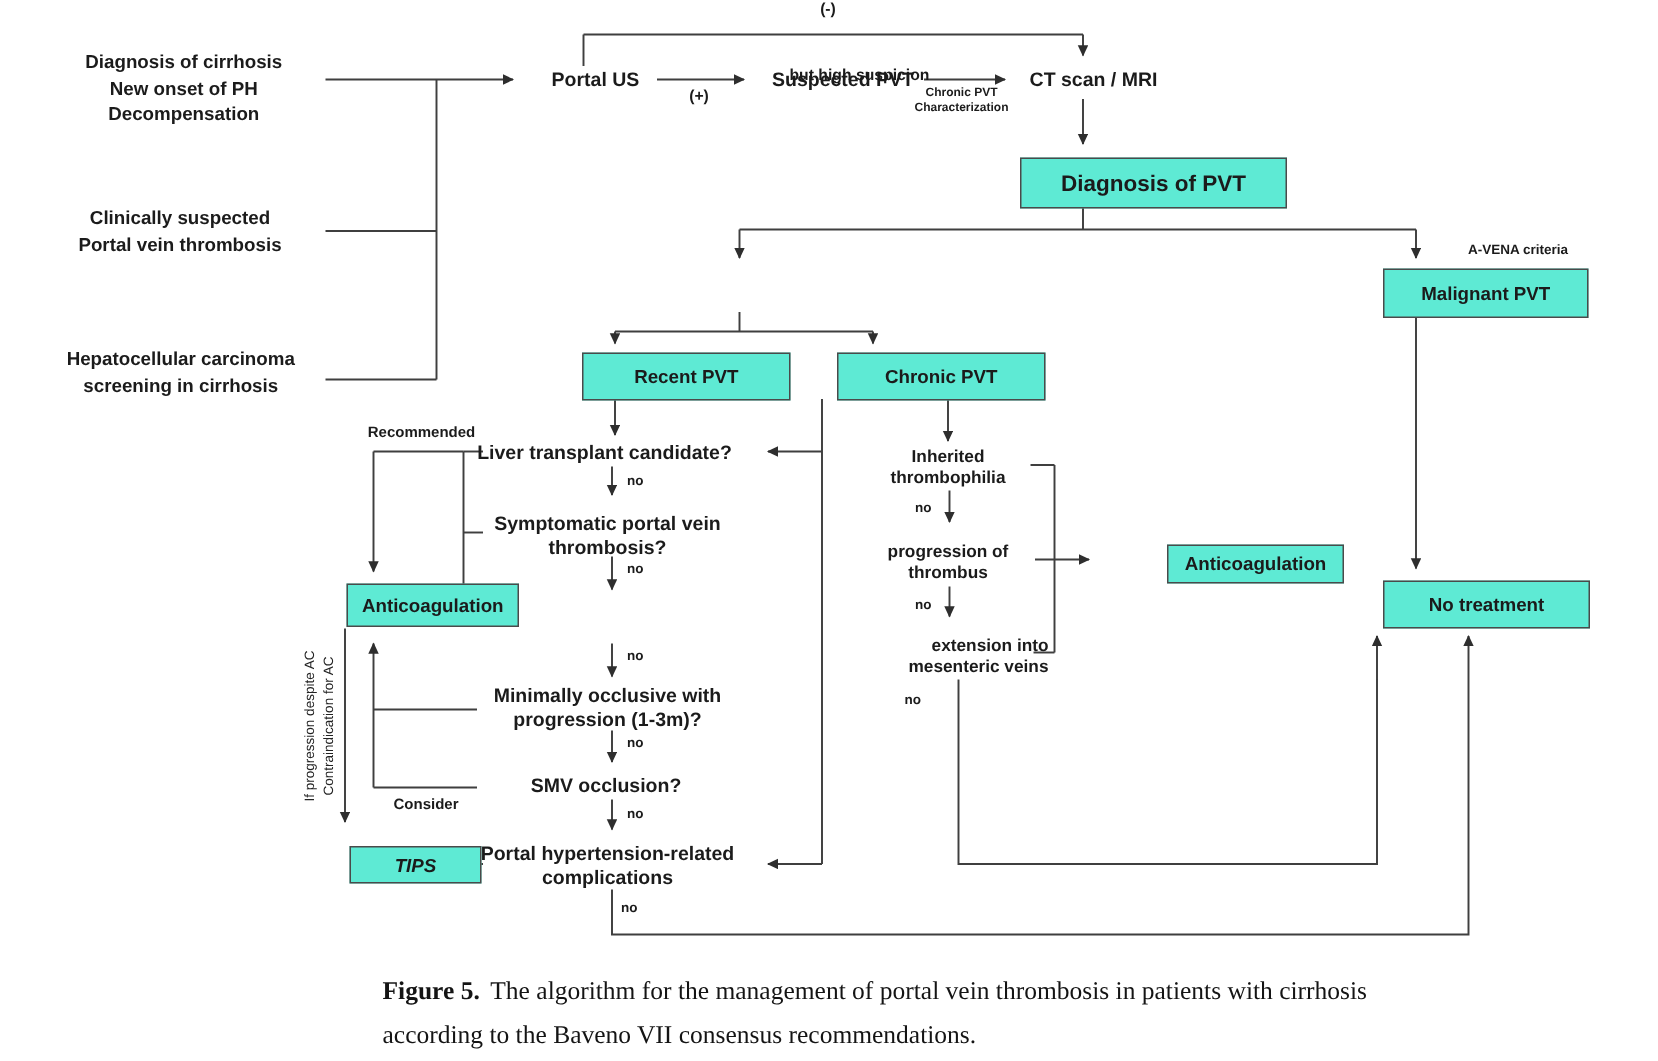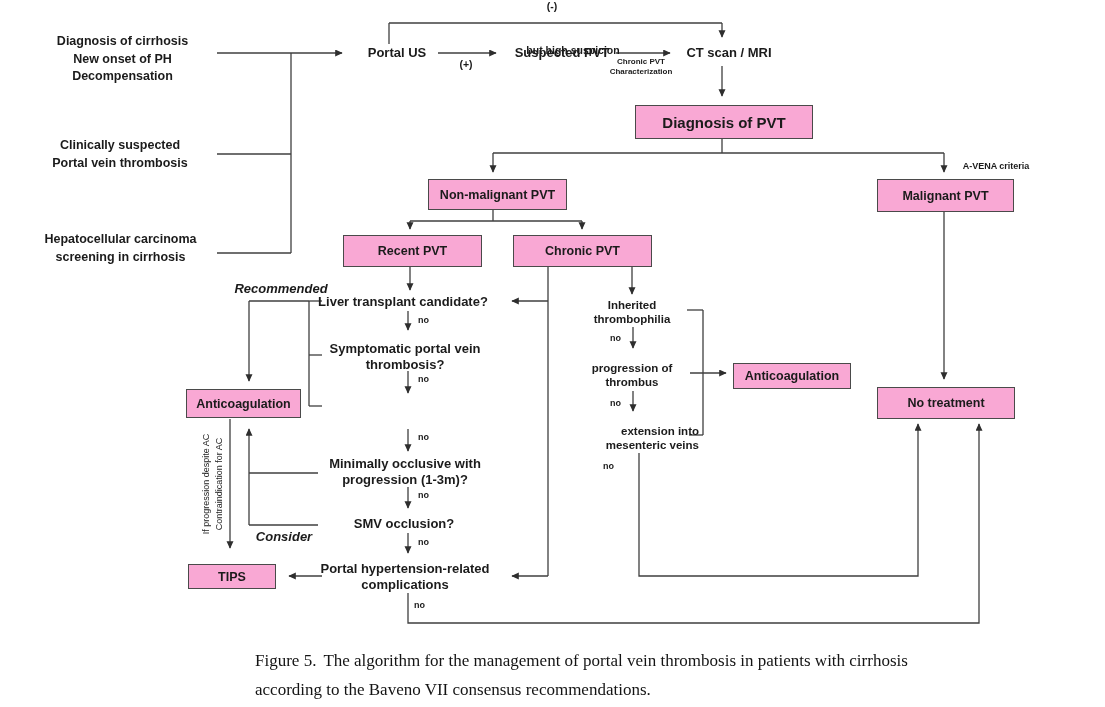--- a/index.html
+++ b/index.html
@@ -18,48 +18,49 @@
     line-height:15.5px;
     text-align:center;
     white-space:pre-line;
     color:#1b1b1b;
   }
   .entry{font-size:12.5px;line-height:17.5px;}
   .n13{font-size:13px;line-height:16px;}
   .s10{font-size:10.5px;line-height:12px;}
   .s8{font-size:8px;line-height:9.5px;}
   .s9{font-size:9px;line-height:10px;}
-  .s95{font-size:13px;line-height:11px;font-style:italic;}
+  .s95{font-size:10px;line-height:11px;}
   .s11{font-size:11.5px;line-height:14px;}
   .right{text-align:right;}
   .box{
     position:absolute;
     border:1.4px solid #4a4a4a;
-    background:#f9a8d4;
+    background:#5eead4;
     display:flex;align-items:center;justify-content:center;
     font-weight:700;font-size:12.5px;color:#1b1b1b;
     text-align:center;
+    margin-left:45px;
   }
   .rot{
     position:absolute;
     font-weight:400;
     font-size:9px;line-height:13px;
     text-align:center;
     white-space:pre-line;
     color:#222;
     transform:rotate(-90deg);
   }
   .caption{
     position:absolute;
     font-family:"Liberation Serif", serif;
     font-size:17px;line-height:29px;
     color:#141414;
     white-space:nowrap;
   }
-  .caption .fl{font-weight:400;margin-right:7px;}
+  .caption .fl{font-weight:700;margin-right:7px;}
 </style>
 </head>
 <body>
 
 <div class="canvas">
 
   <svg class="wires" viewBox="0 0 1105 707" xmlns="http://www.w3.org/2000/svg">
     <defs>
       <marker id="ah" markerWidth="9" markerHeight="8" refX="6.8" refY="3.5" orient="auto" markerUnits="userSpaceOnUse">
         <path d="M0,0 L7.5,3.5 L0,7 Z" fill="#2e2e2e"></path>
@@ -144,29 +145,28 @@
   <div class="t s10" style="left:532px;top:0px;width:40px;">(-)</div>
   <div class="t s10" style="left:523px;top:10px;width:100px;margin-top:34px;">but high suspicion</div>
   <div class="t n13" style="left:352px;top:45px;width:90px;">Portal US</div>
   <div class="t s10" style="left:446px;top:58px;width:40px;">(+)</div>
   <div class="t n13" style="left:507px;top:45px;width:110px;">Suspected PVT</div>
   <div class="t s8" style="left:601px;top:57px;width:80px;">Chronic PVT
 Characterization</div>
   <div class="t n13" style="left:679px;top:45px;width:100px;">CT scan / MRI</div>
 
   <div class="box" style="left:635px;top:105px;width:176px;height:32px;font-size:15px;">Diagnosis of PVT</div>
-  <div class="t s9" style="left:946px;top:161px;width:100px;">A-VENA criteria</div>
-  <div class="box" style="left:428px;top:179px;width:137px;height:29px;">Non-malignant PVT</div>
+  <div class="t s9" style="left:946px;top:161px;width:100px;padding-left:16px;">A-VENA criteria</div>
   <div class="box" style="left:877px;top:179px;width:135px;height:31px;">Malignant PVT</div>
   <div class="box" style="left:343px;top:235px;width:137px;height:30px;">Recent PVT</div>
   <div class="box" style="left:513px;top:235px;width:137px;height:30px;">Chronic PVT</div>
   <div class="box" style="left:186px;top:389px;width:113px;height:27px;">Anticoagulation</div>
   <div class="box" style="left:733px;top:363px;width:116px;height:24px;">Anticoagulation</div>
   <div class="box" style="left:877px;top:387px;width:136px;height:30px;">No treatment</div>
-  <div class="box" style="left:188px;top:564px;width:86px;height:23px;">TIPS</div>
+  <div class="box" style="left:188px;top:564px;width:86px;height:23px;font-style:italic;">TIPS</div>
 
   <div class="t" style="left:313px;top:294px;width:180px;">Liver transplant candidate?</div>
   <div class="t" style="left:315px;top:341px;width:180px;">Symptomatic portal vein
 thrombosis?</div>
   <div class="t" style="left:315px;top:456px;width:180px;">Minimally occlusive with
 progression (1-3m)?</div>
   <div class="t" style="left:314px;top:516px;width:180px;">SMV occlusion?</div>
   <div class="t" style="left:305px;top:561px;width:200px;">Portal hypertension-related
 complications</div>
 

